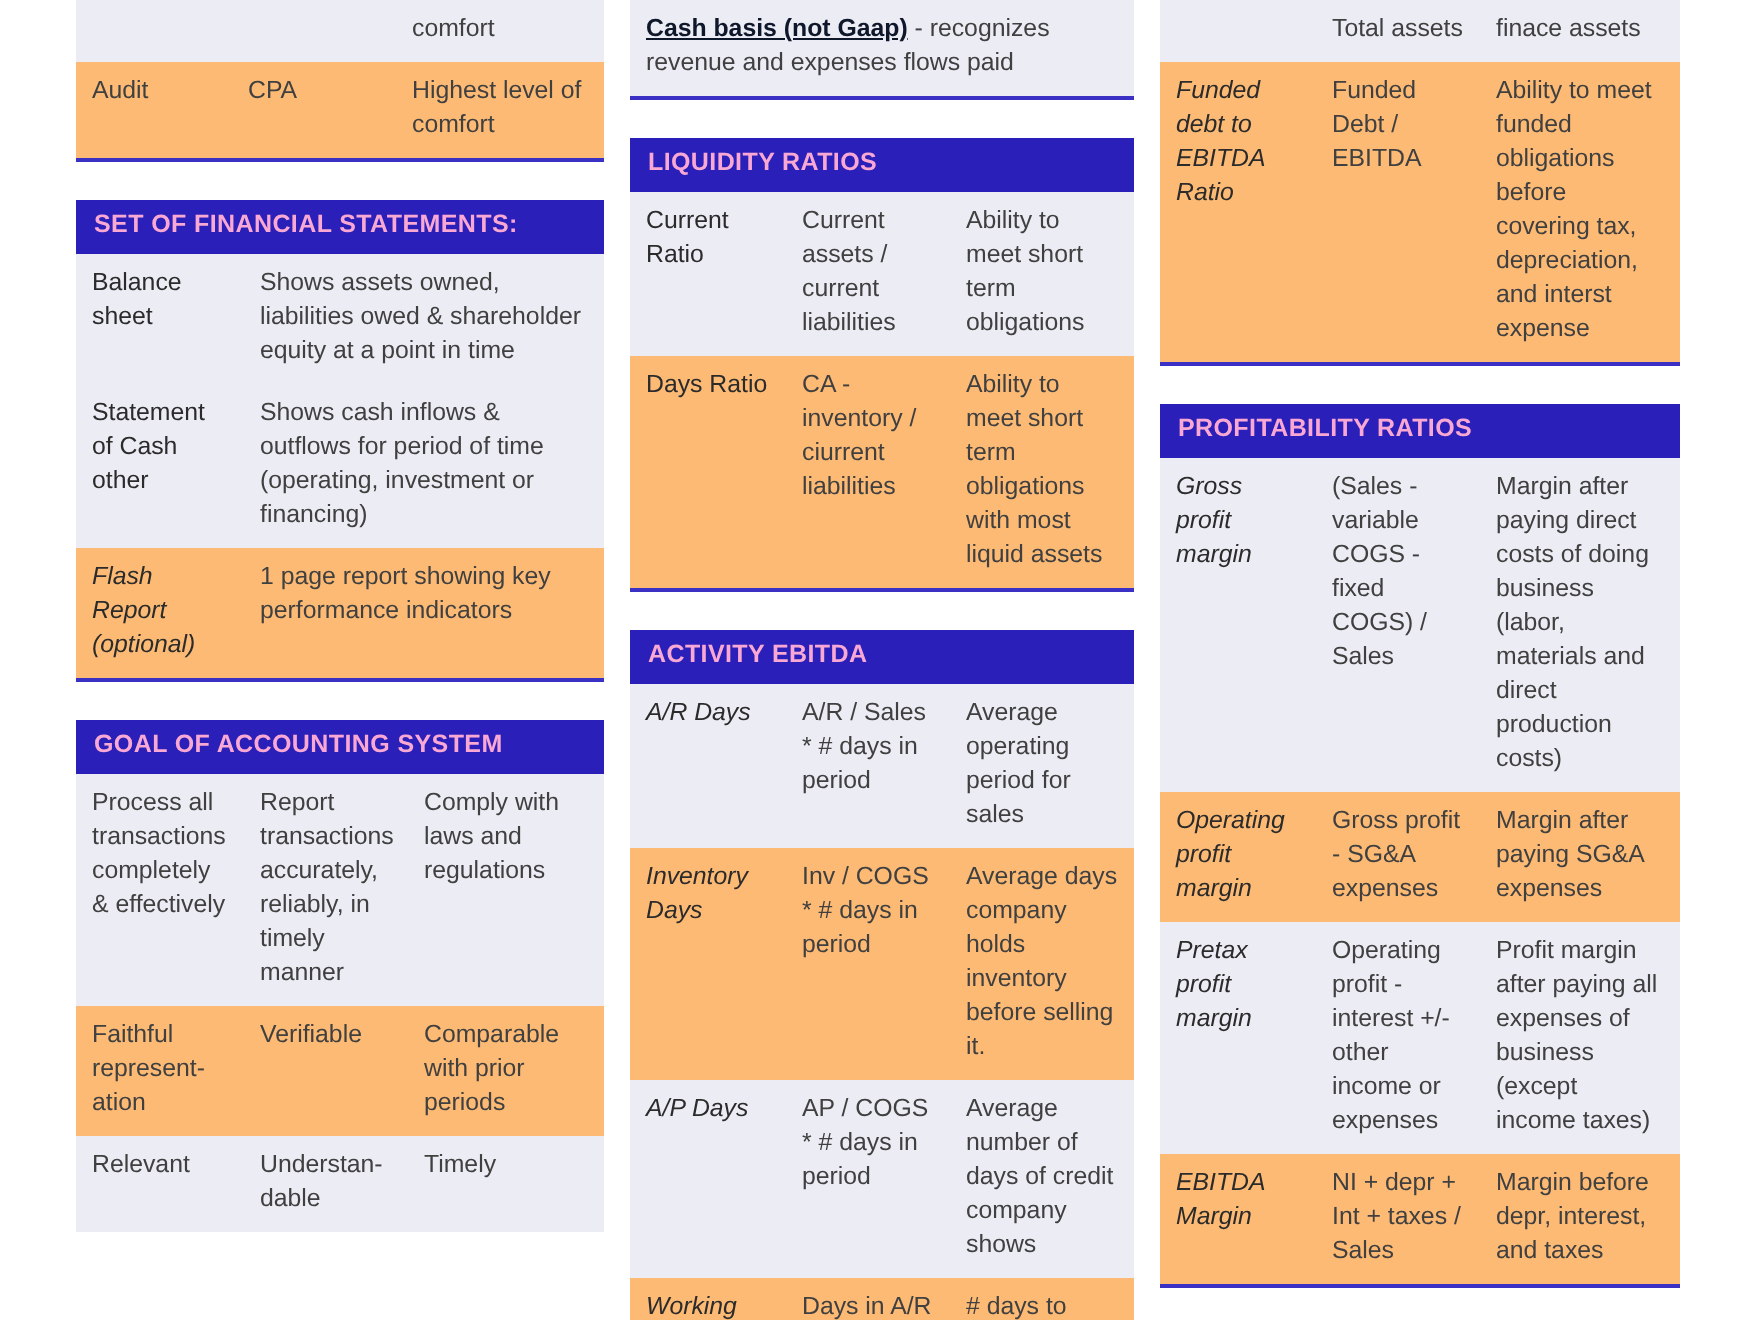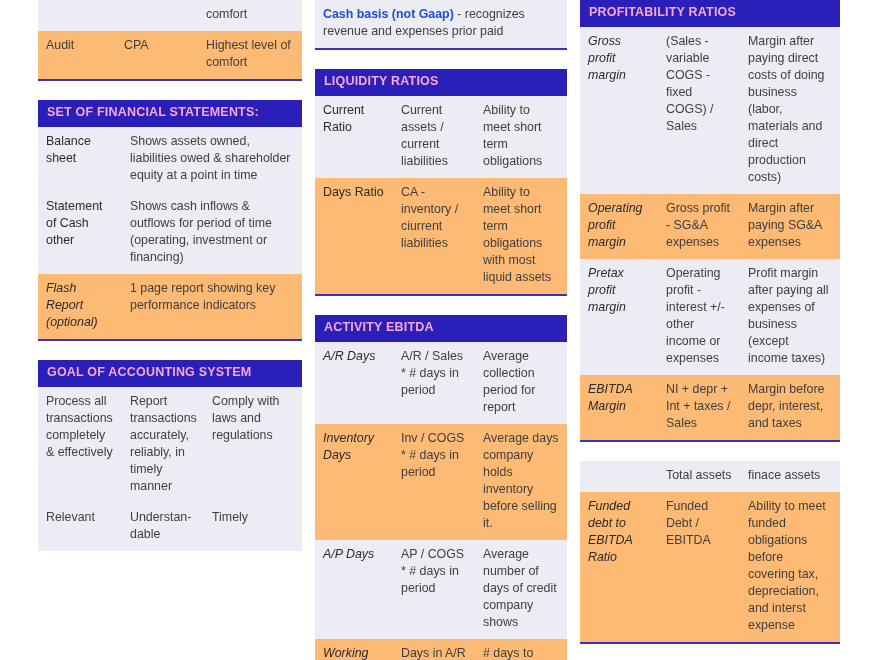--- a/index.html
+++ b/index.html
@@ -47,21 +47,21 @@
   }
   .tbl td.c1{width:62px;}
   .tbl td.c2{width:66px;}
   .tbl td.c1.wide{width:68px;margin-left:22px;}
   td.b{font-weight:normal;color:#2b2b2b;}
   td.i{font-style:italic;color:#2b2b2b;}
   .rule{
     height:0;border-bottom:2.5px solid #3b30c4;
     margin-top:0;
   }
-  .bold-lead{font-weight:bold;color:#1d4ed8;}
+  .bold-lead{font-weight:bold;color:#0f172a;text-decoration:underline;}
 </style>
 </head>
 <body>
 
 <div class="sheet">
 
   <div class="col">
 
     <div class="block">
       <table class="tbl">
@@ -104,39 +104,44 @@
 
     <div class="block">
       <div class="block-head">GOAL OF ACCOUNTING SYSTEM</div>
       <table class="tbl">
         <tbody>
             <tr class="alt">
           <td class="c1 wide">Process all transactions completely &amp; effectively</td>
           <td class="c2">Report transactions accurately, reliably, in timely manner</td>
           <td>Comply with laws and regulations</td>
         </tr>
+        <tr class="plain">
+          <td class="c1 wide">Faithful represent-ation</td>
+          <td class="c2">Verifiable</td>
+          <td>Comparable with prior periods</td>
+        </tr>
         <tr class="alt">
           <td class="c1 wide">Relevant</td>
           <td class="c2">Understan-dable</td>
           <td>Timely</td>
         </tr>
       </tbody>
         </table>
 
     </div>
 
   </div>
 
   <div class="col mid">
 
     <div class="block">
       <table class="tbl">
         <tbody>
             <tr class="alt">
-          <td colspan="3"><span class="bold-lead">Cash basis (not Gaap)</span><span> - recognizes revenue and expenses prior paid</span></td>
+          <td colspan="3"><span class="bold-lead">Cash basis (not Gaap)</span><span> - recognizes revenue and expenses flows paid</span></td>
         </tr>
       </tbody>
         </table>
       <div class="rule"></div>
     </div>
 
     <div class="block">
       <div class="block-head">LIQUIDITY RATIOS</div>
       <table class="tbl">
         <tbody>
@@ -155,21 +160,21 @@
       <div class="rule"></div>
     </div>
 
     <div class="block">
       <div class="block-head">ACTIVITY EBITDA</div>
       <table class="tbl">
         <tbody>
             <tr class="alt">
           <td class="c1 i">A/R Days</td>
           <td class="c2">A/R / Sales * # days in period</td>
-          <td>Average collection period for report</td>
+          <td>Average operating period for sales</td>
         </tr>
         <tr class="plain">
           <td class="c1 i">Inventory Days</td>
           <td class="c2">Inv / COGS * # days in period</td>
           <td>Average days company holds inventory before selling it.</td>
         </tr>
         <tr class="alt">
           <td class="c1 i">A/P Days</td>
           <td class="c2">AP / COGS * # days in period</td>
           <td>Average number of days of credit company shows</td>
@@ -182,20 +187,38 @@
       </tbody>
         </table>
 
     </div>
 
   </div>
 
   <div class="col right">
 
     <div class="block">
+      <table class="tbl">
+        <tbody>
+            <tr class="alt">
+          <td class="c1"></td>
+          <td class="c2">Total assets</td>
+          <td>finace assets</td>
+        </tr>
+        <tr class="plain">
+          <td class="c1 i">Funded debt to EBITDA Ratio</td>
+          <td class="c2">Funded Debt / EBITDA</td>
+          <td>Ability to meet funded obligations before covering tax, depreciation, and interst expense</td>
+        </tr>
+      </tbody>
+        </table>
+      <div class="rule"></div>
+    </div>
+
+    <div class="block">
       <div class="block-head">PROFITABILITY RATIOS</div>
       <table class="tbl">
         <tbody>
             <tr class="alt">
           <td class="c1 i">Gross profit margin</td>
           <td class="c2">(Sales - variable COGS - fixed COGS) / Sales</td>
           <td>Margin after paying direct costs of doing business (labor, materials and direct production costs)</td>
         </tr>
         <tr class="plain">
           <td class="c1 i">Operating profit margin</td>
@@ -210,33 +233,15 @@
         <tr class="plain">
           <td class="c1 i">EBITDA Margin</td>
           <td class="c2">NI + depr + Int + taxes / Sales</td>
           <td>Margin before depr, interest, and taxes</td>
         </tr>
       </tbody>
         </table>
       <div class="rule"></div>
     </div>
 
-    <div class="block">
-      <table class="tbl">
-        <tbody>
-            <tr class="alt">
-          <td class="c1"></td>
-          <td class="c2">Total assets</td>
-          <td>finace assets</td>
-        </tr>
-        <tr class="plain">
-          <td class="c1 i">Funded debt to EBITDA Ratio</td>
-          <td class="c2">Funded Debt / EBITDA</td>
-          <td>Ability to meet funded obligations before covering tax, depreciation, and interst expense</td>
-        </tr>
-      </tbody>
-        </table>
-      <div class="rule"></div>
-    </div>
-
   </div>
 
 </div>
 
 </body></html>

